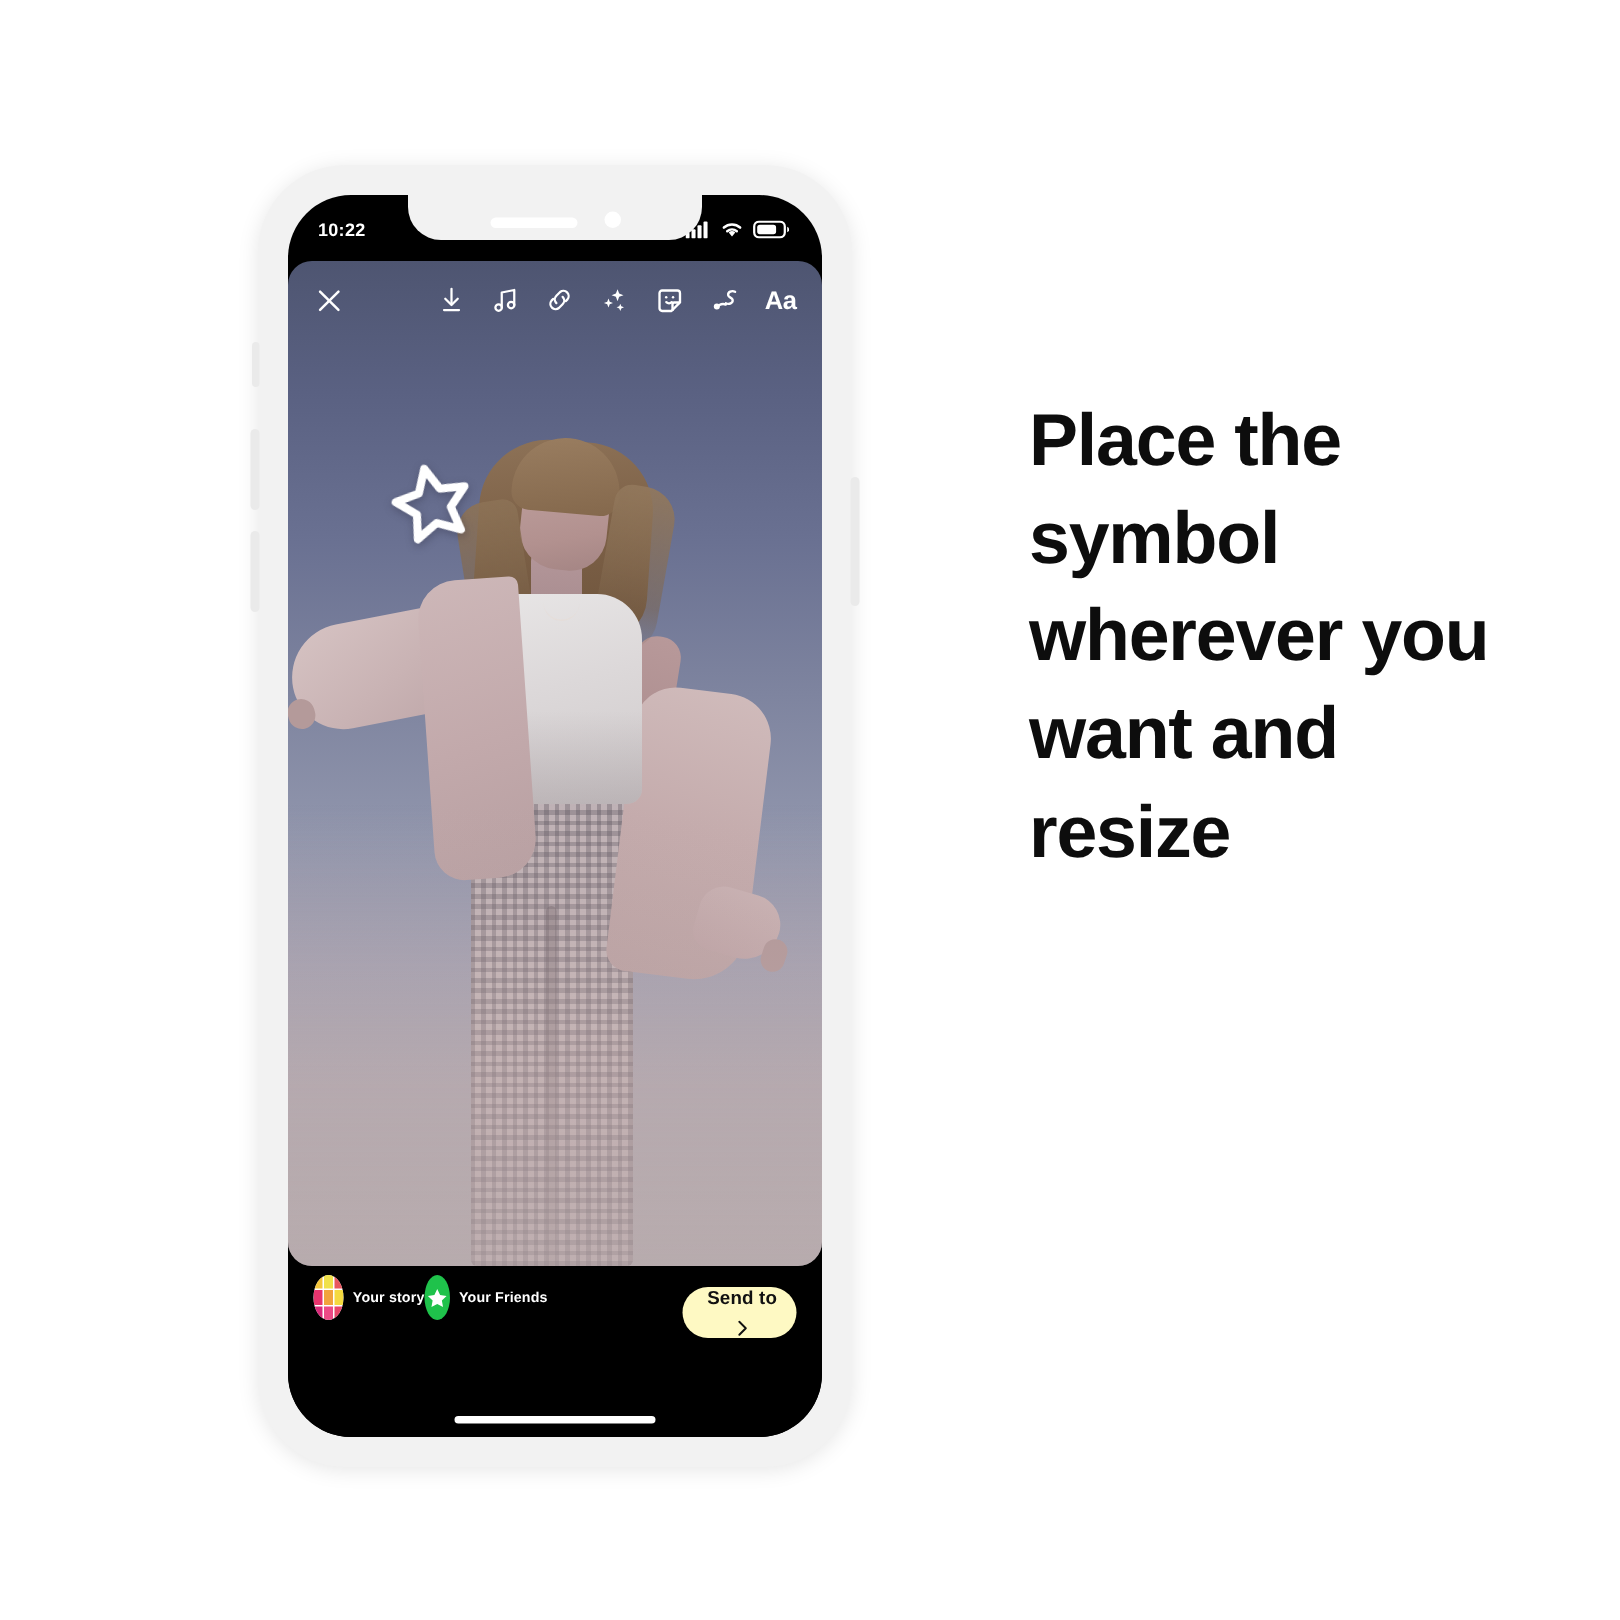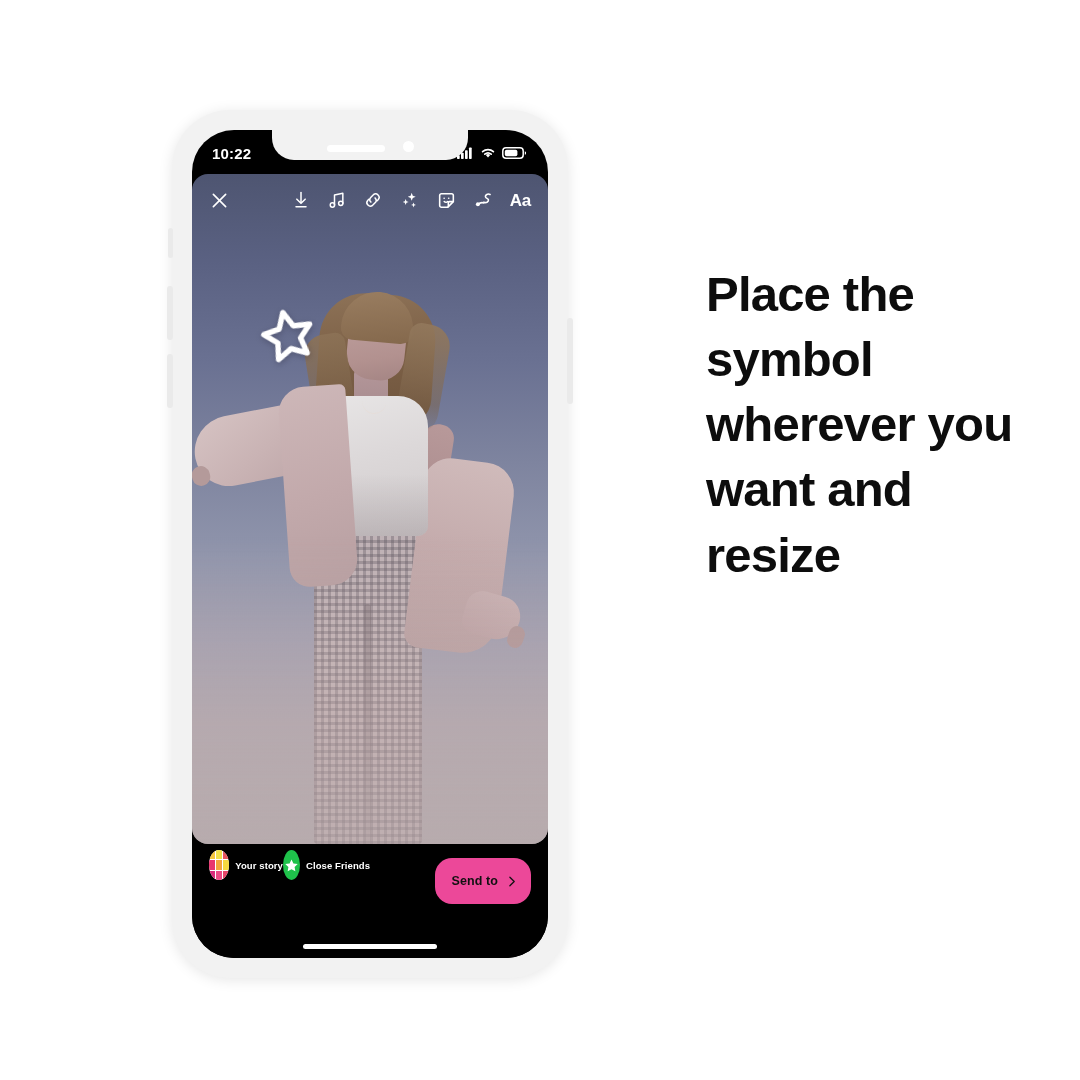--- a/index.html
+++ b/index.html
@@ -88,21 +88,21 @@
     top: 0; left: 0; right: 0;
     height: 44px;
     z-index: 30;
     display: flex;
     align-items: center;
     justify-content: space-between;
     padding: 0 22px 0 20px;
     color: #ffffff;
   }
   #status-time {
-    font-size: 15px;
+    font-size: 12px;
     font-weight: bold;
     letter-spacing: 0.2px;
     line-height: 1;
     margin-top: 2px;
   }
   #status-icons {
     display: flex;
     align-items: center;
     gap: 6px;
     margin-top: 2px;
@@ -379,29 +379,30 @@
     background: #1fc24b;
     display: flex;
     align-items: center;
     justify-content: center;
   }
 
   #send-to-button {
     position: absolute;
     right: 17px;
     top: 8px;
-    height: 46px;
+    height: 34px;
     padding: 0 13px 0 16px;
-    background: #ec4899;
+    background: #fef9c3;
     border-radius: 17px;
     display: flex;
     align-items: center;
     gap: 7px;
     border: none;
     cursor: pointer;
+    flex-direction: column;
   }
   #send-to-button .label {
     color: #111111;
     font-size: 12.5px;
     font-weight: bold;
     letter-spacing: 0.1px;
   }
 
   #home-indicator {
     position: absolute;
@@ -419,21 +420,20 @@
   #headline {
     position: absolute;
     left: 686px;
     top: 262px;
     width: 340px;
     color: #0d0d0d;
     font-size: 49px;
     line-height: 1.33;
     font-weight: bold;
     letter-spacing: -0.8px;
-    margin-left: 20px;
   }
 </style>
 </head>
 <body>
 
 <div id="stage">
 
   <div id="phone-frame">
 
     <div class="side-btn left-mute"></div>
@@ -587,21 +587,21 @@
             </div>
             <div class="dest-label">Your story</div>
           </div>
 
           <div class="dest">
             <div class="cf-icon">
               <svg width="17" height="17" viewBox="0 0 24 24" fill="#ffffff" aria-hidden="true">
                 <path d="M12 3.4l2.7 5.6 6.1.85-4.45 4.25 1.1 6.1L12 17.3l-5.45 2.9 1.1-6.1L3.2 9.85 9.3 9z"></path>
               </svg>
             </div>
-            <div class="dest-label">Close Friends</div>
+            <div class="dest-label">Your Friends</div>
           </div>
 
           <button id="send-to-button">
             <span class="label">Send to</span>
             <svg width="13" height="13" viewBox="0 0 24 24" fill="none" stroke="#111111" stroke-width="2.4" stroke-linecap="round" stroke-linejoin="round">
               <polyline points="9,4 17,12 9,20"></polyline>
             </svg>
           </button>
 
         </div>

